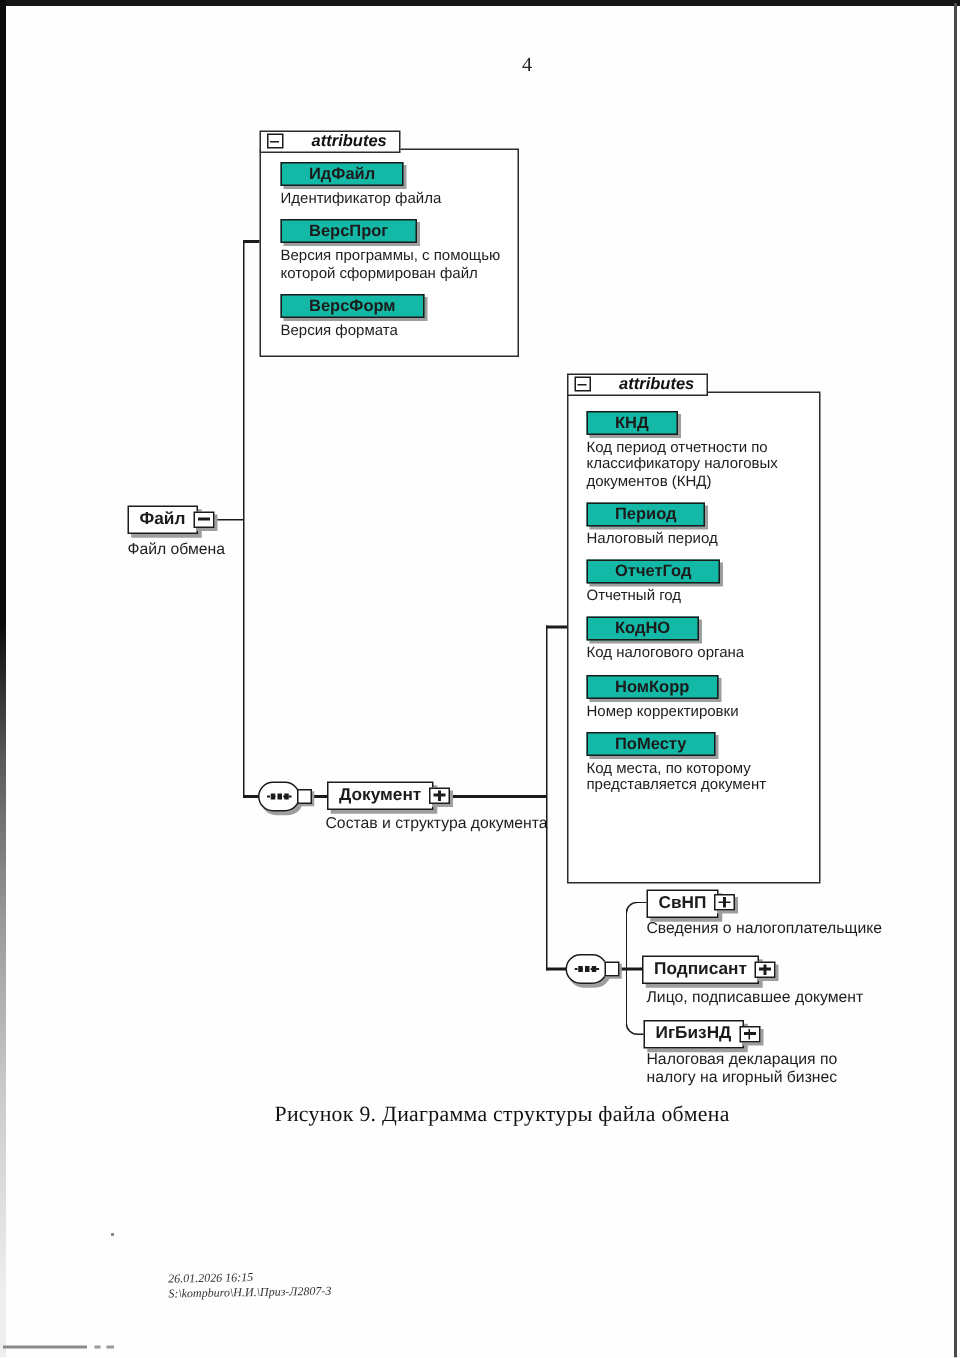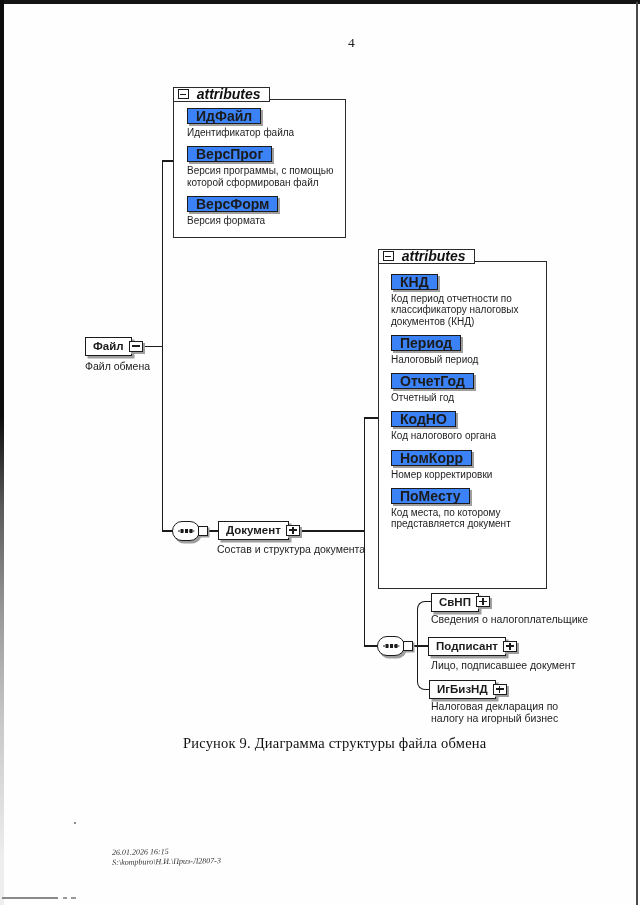--- a/index.html
+++ b/index.html
@@ -43,27 +43,27 @@
 
   
   .seq{position:absolute;z-index:2;width:26px;height:18px;border:1.8px solid #1b1b1b;border-radius:10px;
        background:#fff;box-shadow:2px 2.5px 0 #9e9e9e;display:flex;align-items:center;justify-content:center;}
   .seq-port{position:absolute;z-index:2;width:8px;height:8px;border:1.5px solid #1b1b1b;background:#fff;
             box-shadow:1.5px 1.5px 0 #9e9e9e;}
 
   
   .attr-group{position:absolute;z-index:2;border:1.3px solid #2b2b2b;background:#fff;}
   .attr-tab{position:absolute;top:-13.5px;left:-1.3px;height:13.5px;border:1.3px solid #2b2b2b;
-            background:#fff;display:flex;align-items:center;gap:8px;padding:0 8px 0 4px;
-            font-style:italic;font-size:14px;font-weight:600;color:#111;}
+            background:#fff;display:flex;align-items:center;gap:19px;padding:0 8px 0 4px;
+            font-style:italic;font-size:11px;font-weight:600;color:#111;}
   .minus-ic{position:relative;display:inline-block;width:9px;height:8px;border:1.2px solid #1b1b1b;background:#fff;}
   .minus-ic::before{content:"";position:absolute;left:1.5px;right:1.5px;top:50%;margin-top:-0.6px;height:1.2px;background:#1b1b1b;}
   .attr-items{position:relative;}
-  .attr-box{display:block;width:fit-content;border:1.6px solid #1b1b1b;background:#3b82f6;padding:1px 8px;
-            font-weight:700;font-size:14px;line-height:12px;box-shadow:2px 2px 0 #9e9e9e;
+  .attr-box{display:block;width:fit-content;border:1.6px solid #1b1b1b;background:#14b8a6;padding:1px 18px;
+            font-weight:700;font-size:11px;line-height:12px;box-shadow:2px 2px 0 #9e9e9e;
             margin-bottom:3px;white-space:nowrap;}
   .attr-desc{font-size:10px;line-height:11.3px;color:#1d1d1d;margin-bottom:8px;}
   .g1 .attr-items{padding:8px 5px 0 13px;}
   .g2 .attr-items{padding:12px 7px 0 12px;}
   .attr-item{display:block;}
 </style>
 </head>
 <body>
 
 <div class="stage">

